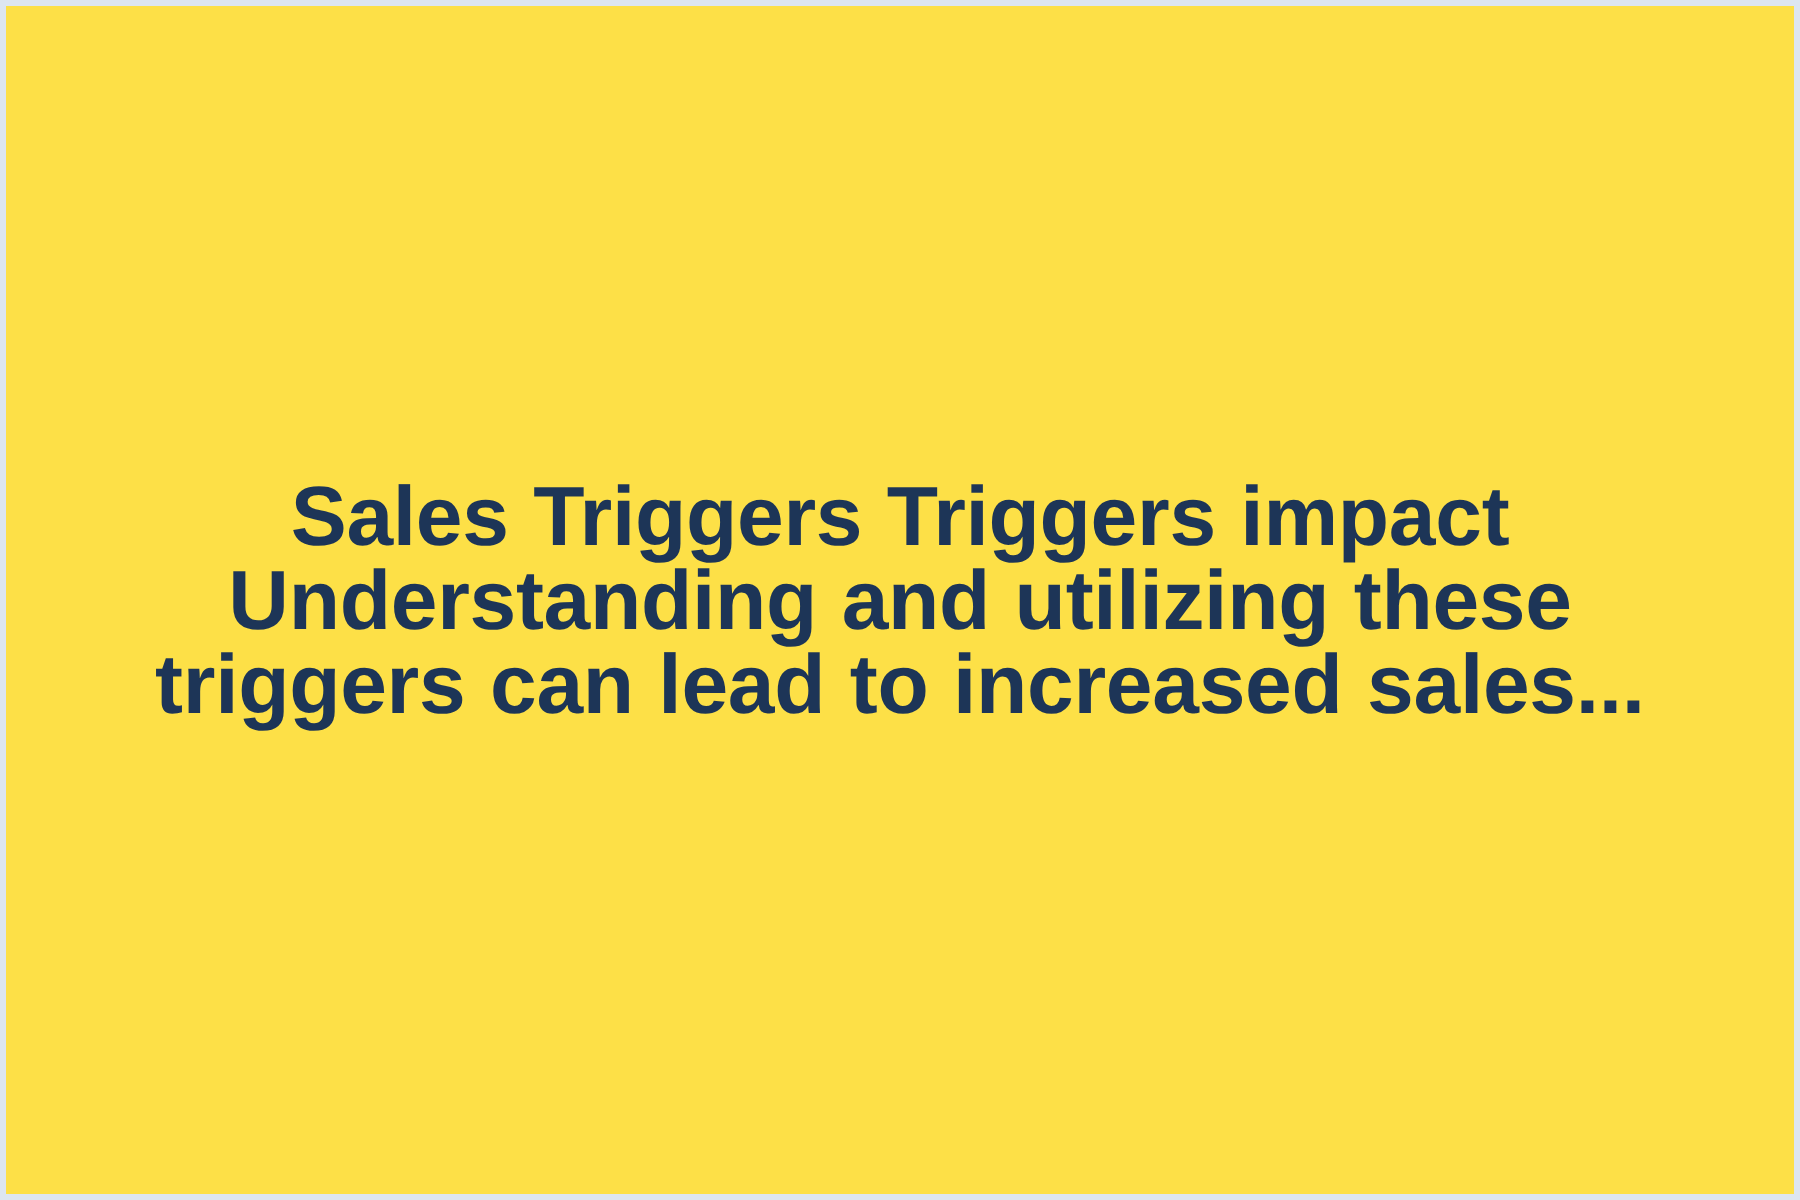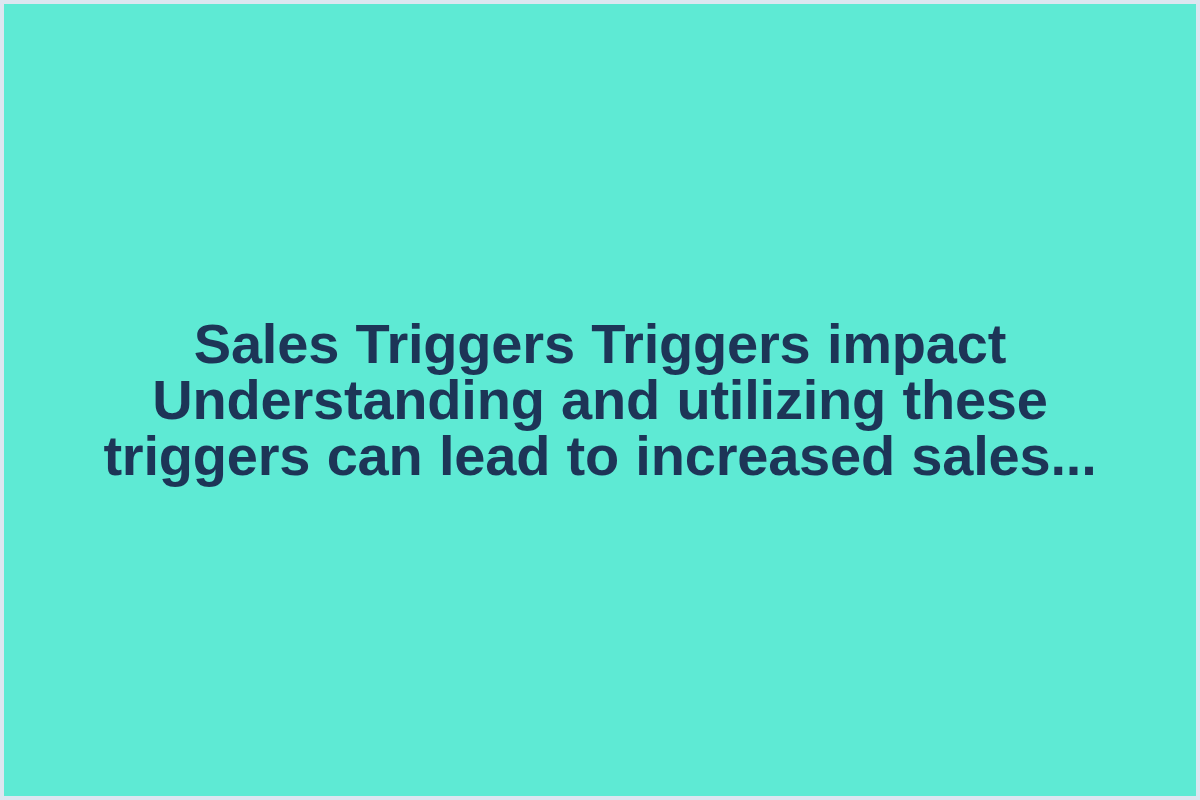--- a/index.html
+++ b/index.html
@@ -12,21 +12,21 @@
     height: 800px;
     overflow: hidden;
     background: #ffffff;
     font-family: "Liberation Sans", sans-serif;
   }
   #card {
     position: relative;
     box-sizing: border-box;
     width: 1200px;
     height: 800px;
-    background: #5eead4;
+    background: #fde047;
     border: 4px solid #dde6f0;
     display: flex;
     align-items: center;
     justify-content: center;
   }
   #text-block {
     width: 1064px;
     margin: 0 auto;
     text-align: center;
     color: #1d3557;

